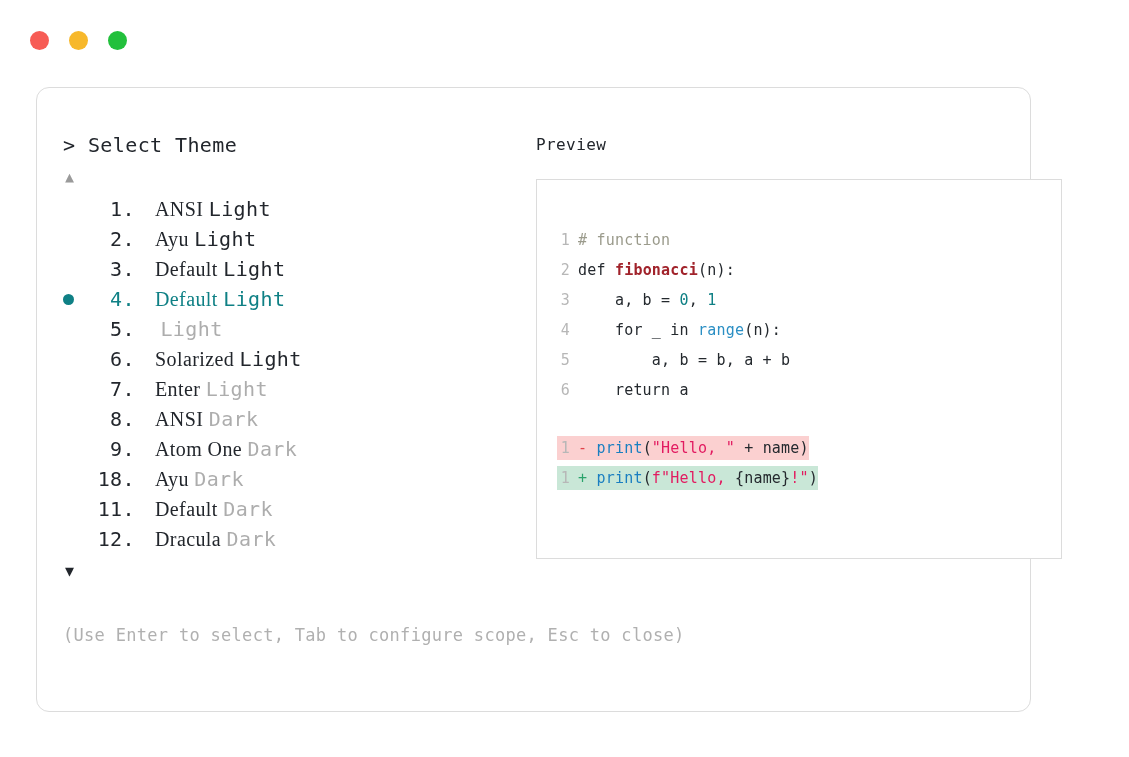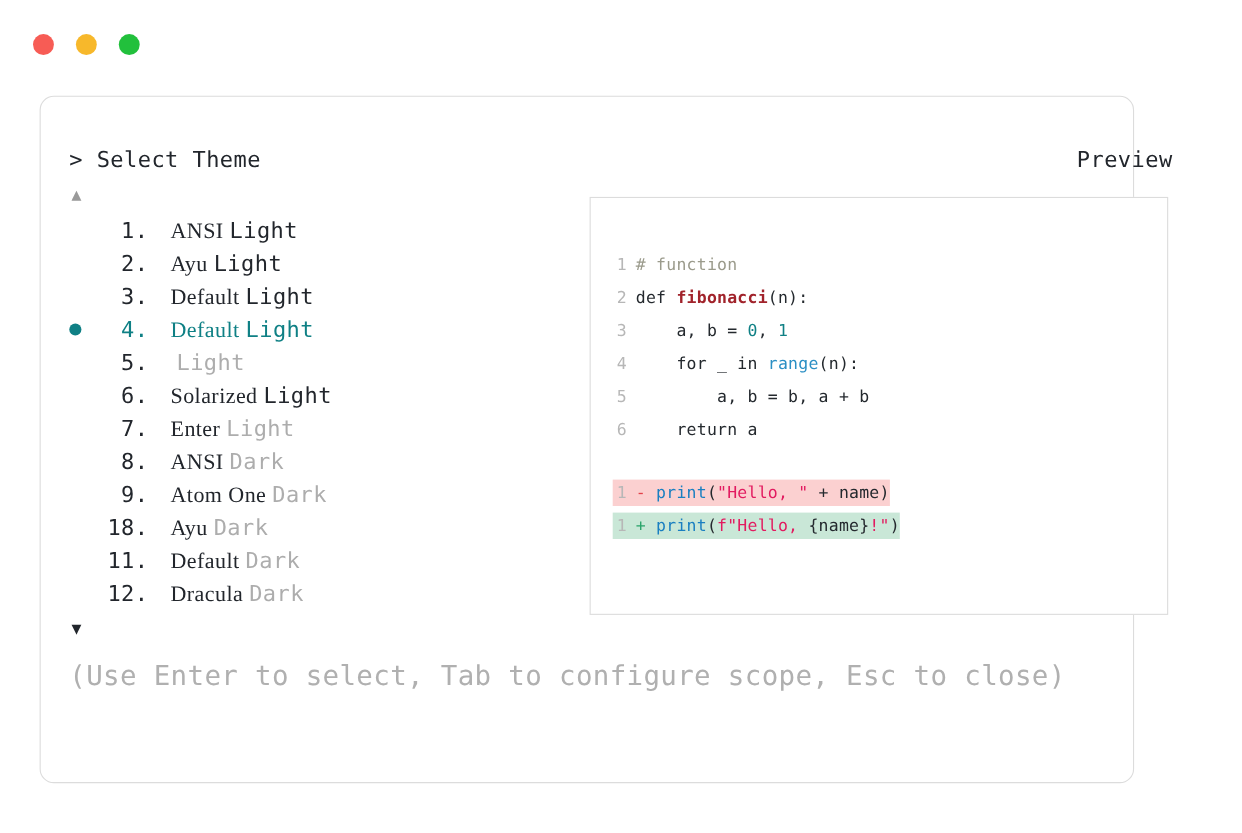--- a/index.html
+++ b/index.html
@@ -131,25 +131,24 @@
   .row-suffix.sel { color: #0f8085; }
 
   
   .right-col {
     position: absolute;
     left: 499px;
     top: 44px;
     width: 530px;
   }
   .preview-label {
-    font-size: 20px;
+    font-size: 16px;
     line-height: 26px;
     color: #22262c;
     letter-spacing: 0.4px;
-    text-align: right;
   }
   .preview-box {
     margin-top: 21px;
     width: 526px;
     height: 380px;
     box-sizing: border-box;
     border: 1.5px solid #dcdcdc;
     background: #ffffff;
     position: relative;
   }
@@ -195,22 +194,22 @@
   }
   .diff-del .diff-body { background: #fbd0d0; }
   .diff-add .diff-body { background: #c9e7d7; }
   .diff-sign-del { color: #e2424a; }
   .diff-sign-add { color: #2aa36b; }
 
   
   .hint {
     position: absolute;
     left: 26px;
-    top: 514px;
-    font-size: 25px;
+    top: 534px;
+    font-size: 17px;
     line-height: 26px;
     letter-spacing: 0.3px;
     color: #b0b0b0;
     white-space: pre;
   }
 </style>
 </head>
 <body>
 
 <div class="titlebar">

